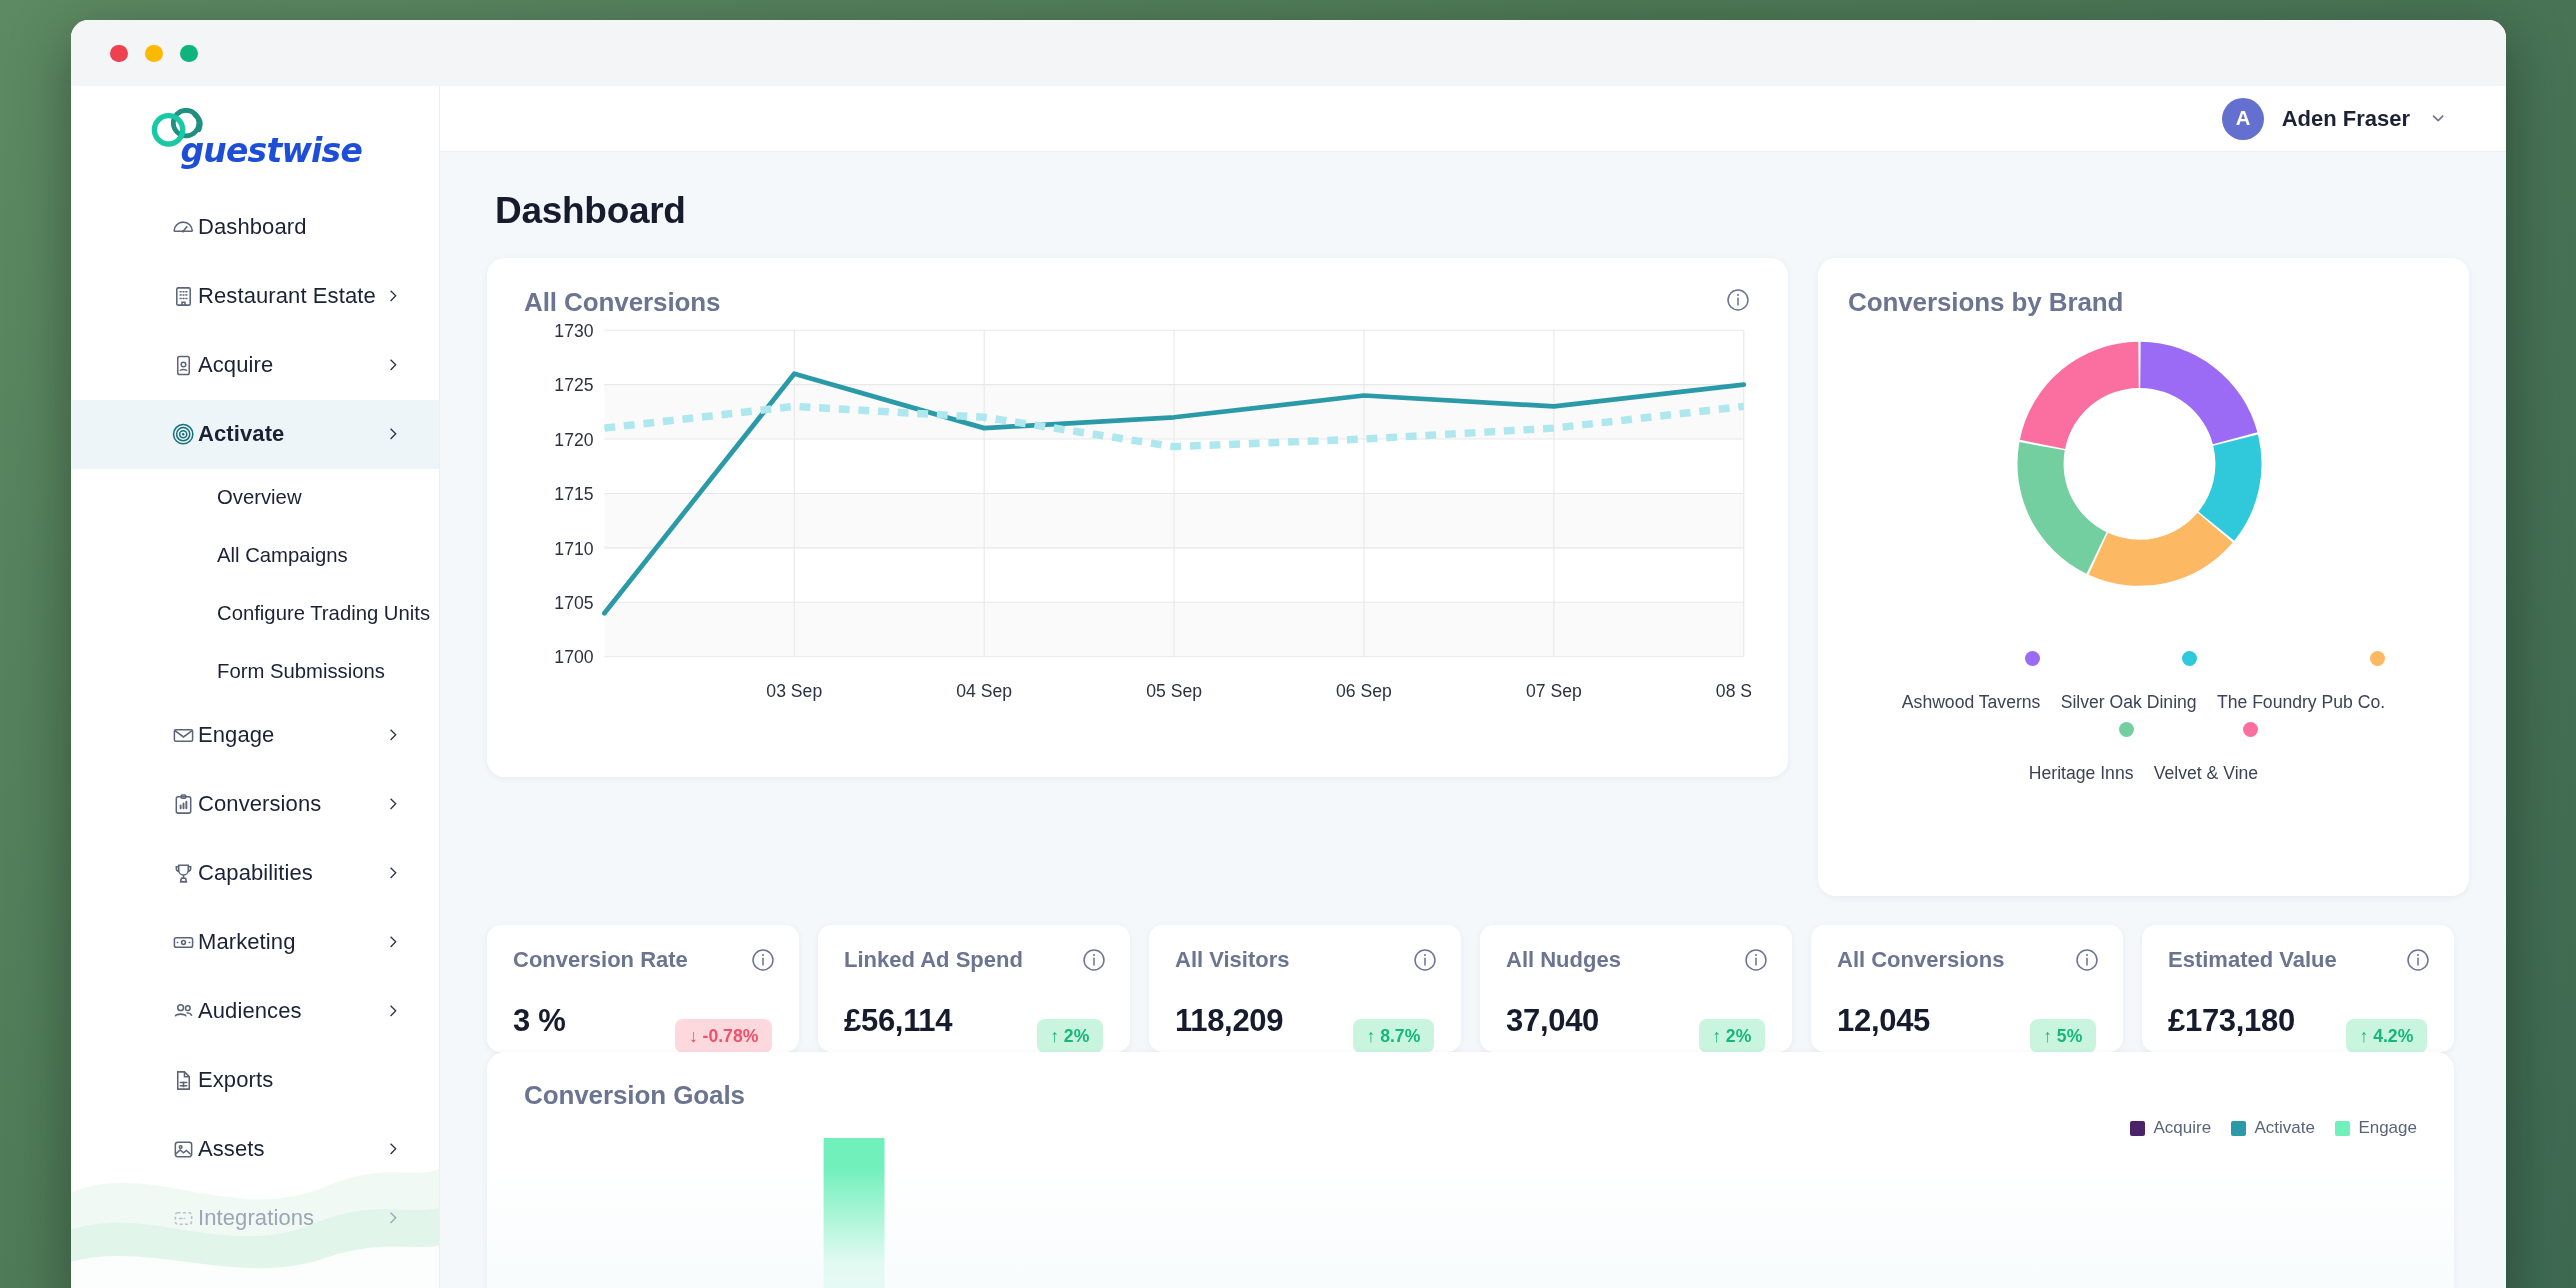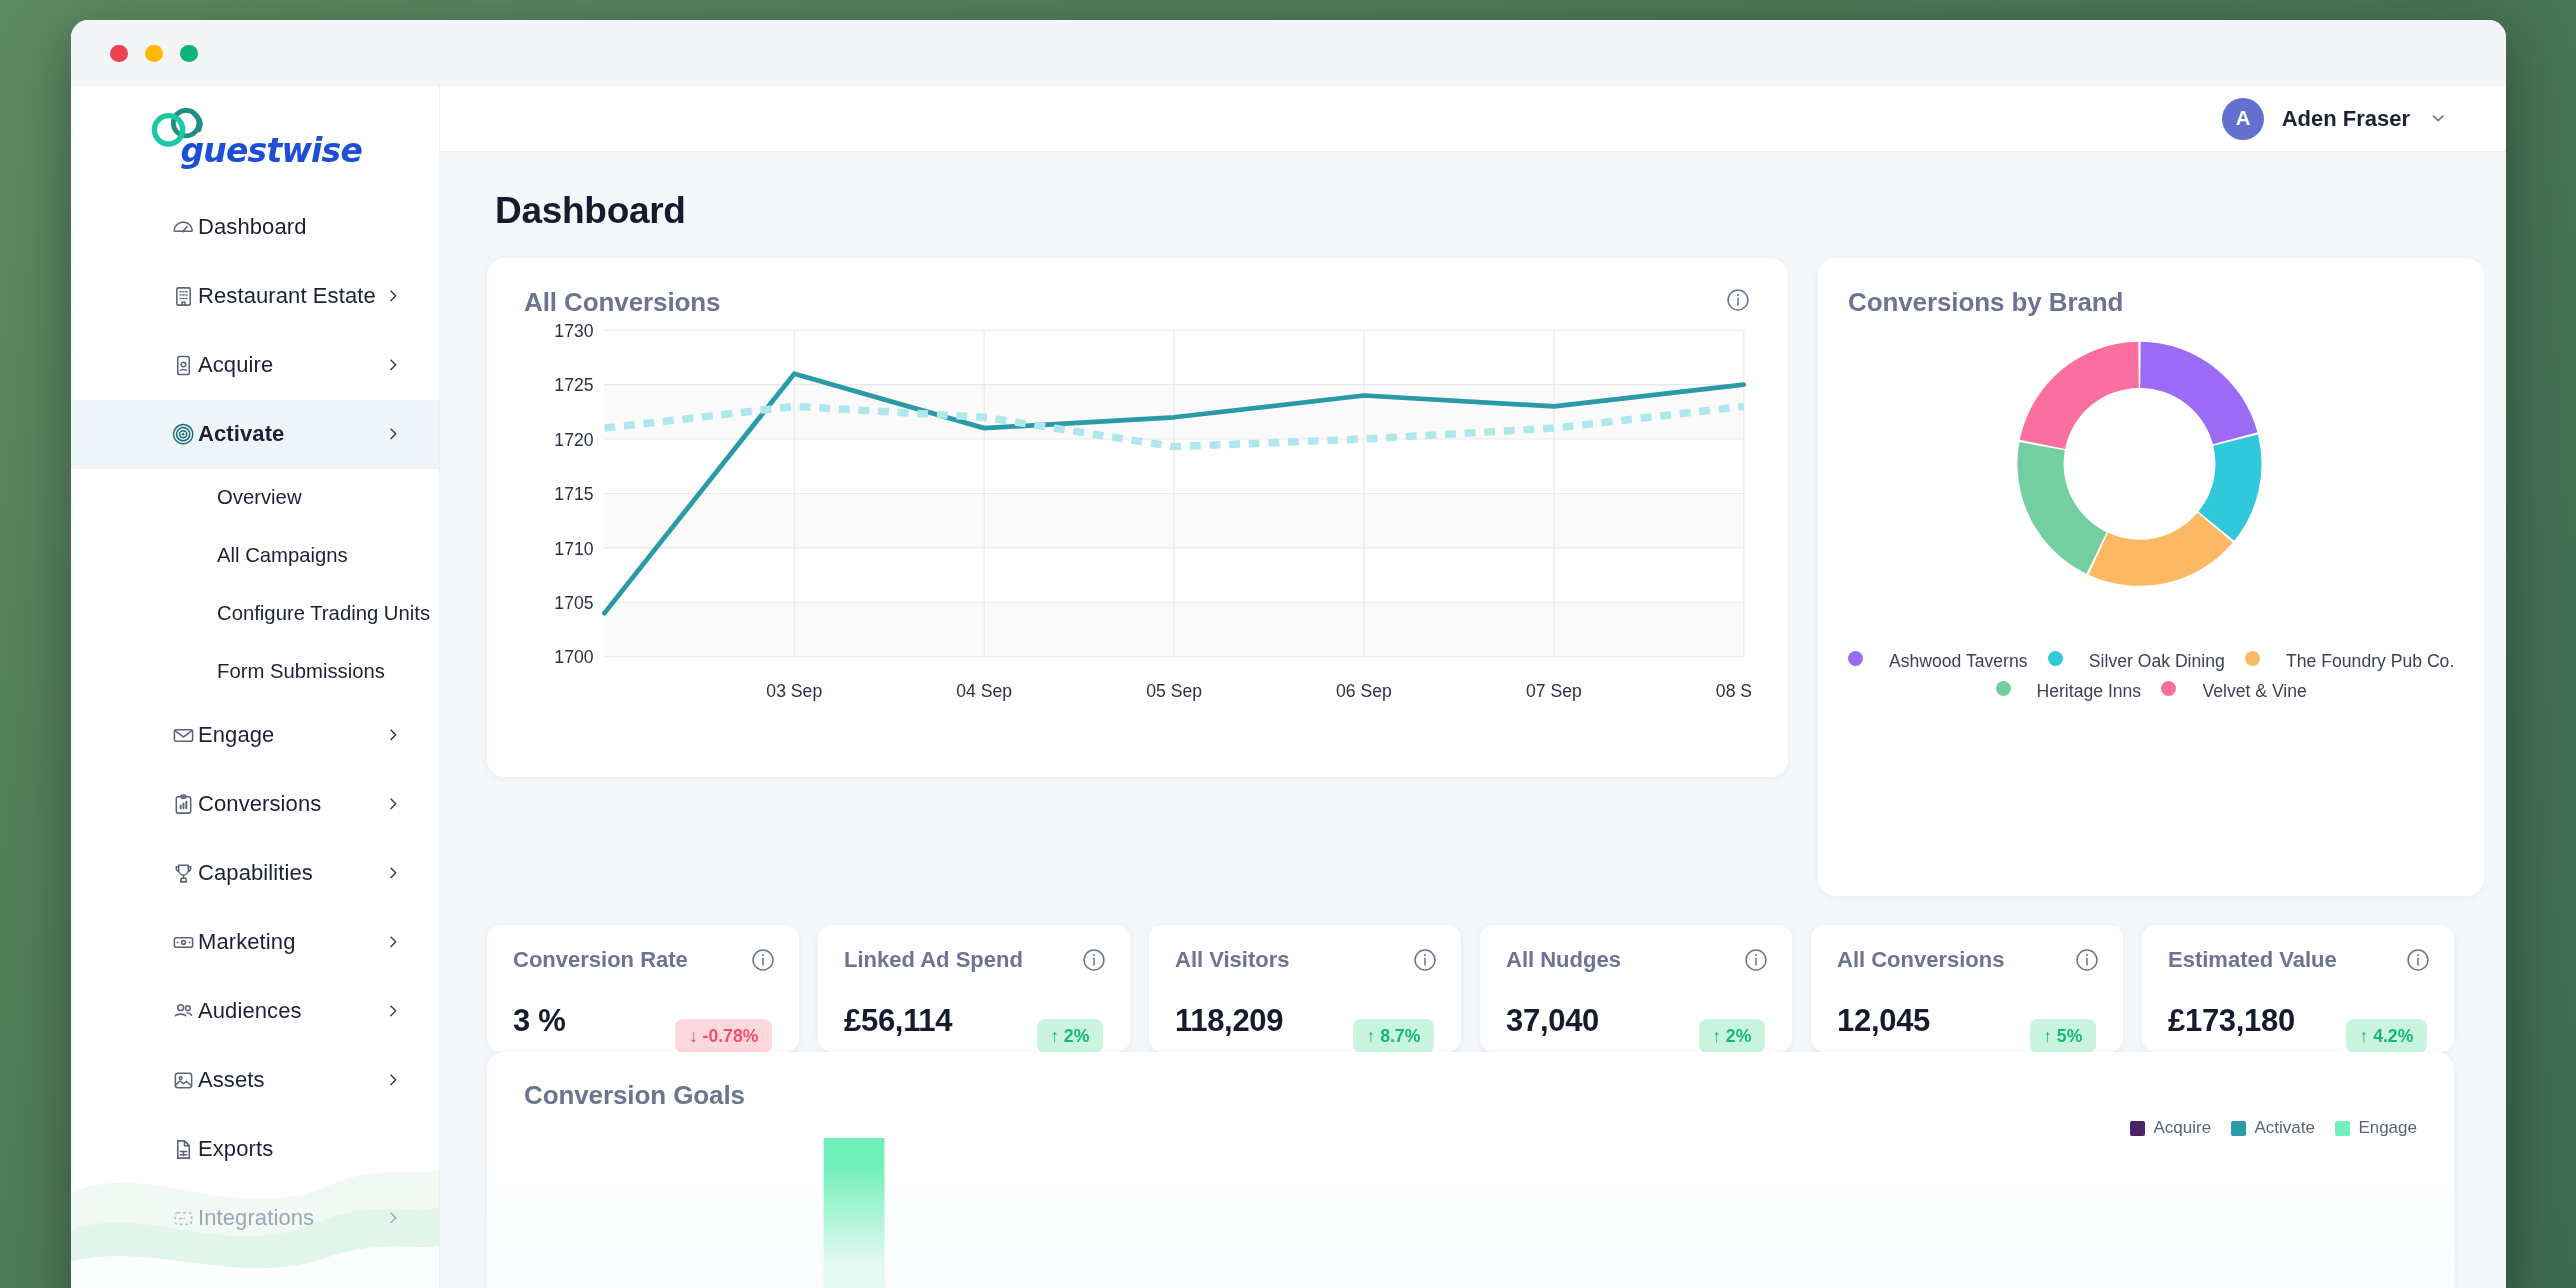--- a/index.html
+++ b/index.html
@@ -119,21 +119,21 @@
 
   .fade {
     position:absolute; left:0; right:0; bottom:0; height: 169px;
     background: linear-gradient(to bottom, rgba(255,255,255,0) 0%, rgba(248,252,253,.82) 55%, rgba(246,251,252,.97) 100%);
     pointer-events:none;
   }
 
   
   .donut-legend { margin-top: 19px; }
   .dl-row { display:flex; justify-content:center; gap: 20.3px; margin-bottom: 9.5px; flex-wrap:nowrap; }
-  .dl-item { display:flex; align-items:flex-start; gap:26px; font-size:17.6px; color:#3c4356; white-space:nowrap;}
+  .dl-item { display:flex; align-items:flex-end; gap:26px; font-size:17.6px; color:#3c4356; white-space:nowrap;flex-direction:column;}
   .dl-dot { width:15px; height:15px; border-radius:50%; }
 
   text { font-family:"Liberation Sans", sans-serif; }
 </style>
 </head>
 <body>
 
 <div id="root">
 <div class="window">
 
@@ -309,42 +309,42 @@
           <span class="chev">
             <svg width="17.6" height="17.6" viewBox="0 0 24 24" fill="none" stroke="#2b3347" stroke-width="1.8">
                   <path d="M9 5l7 7-7 7"></path>
                 </svg>
           </span>
         </div>
 
         <div class="nav-item">
           <span class="ico">
             <svg width="23" height="23" viewBox="0 0 24 24" fill="none" stroke="#5b6478" stroke-width="1.6">
+              <path d="M6 3h7l5 5v13H6z"></path>
+                  <path d="M13 3v5h5"></path>
+                  <path d="M8 14h8M8 17.5h8M12 13v6"></path>
+            </svg>
+          </span>
+          <span class="lbl">Exports</span>
+        </div>
+
+        <div class="nav-item">
+          <span class="ico">
+            <svg width="23" height="23" viewBox="0 0 24 24" fill="none" stroke="#5b6478" stroke-width="1.6">
               <rect x="3.5" y="4.5" width="17" height="15" rx="2.5"></rect>
                   <circle cx="9" cy="9.5" r="1.4"></circle>
               <path d="M4 16.5l4.5-4 3.5 3 3-2.5 4.5 4"></path>
             </svg>
           </span>
           <span class="lbl">Assets</span>
           <span class="chev">
             <svg width="17.6" height="17.6" viewBox="0 0 24 24" fill="none" stroke="#2b3347" stroke-width="1.8">
                   <path d="M9 5l7 7-7 7"></path>
                 </svg>
           </span>
-        </div>
-
-        <div class="nav-item">
-          <span class="ico">
-            <svg width="23" height="23" viewBox="0 0 24 24" fill="none" stroke="#5b6478" stroke-width="1.6">
-              <path d="M6 3h7l5 5v13H6z"></path>
-                  <path d="M13 3v5h5"></path>
-                  <path d="M8 14h8M8 17.5h8M12 13v6"></path>
-            </svg>
-          </span>
-          <span class="lbl">Exports</span>
         </div>
 
         <div class="nav-item muted">
           <span class="ico">
             <svg width="23" height="23" viewBox="0 0 24 24" fill="none" stroke="#b6c0cd" stroke-width="1.6">
               <rect x="3.5" y="6" width="17" height="12" rx="2.5" stroke-dasharray="3 2.5"></rect>
               <path d="M8 12h2.5M13 12h.01" stroke-linecap="round"></path>
             </svg>
           </span>
           <span class="lbl">Integrations</span>

